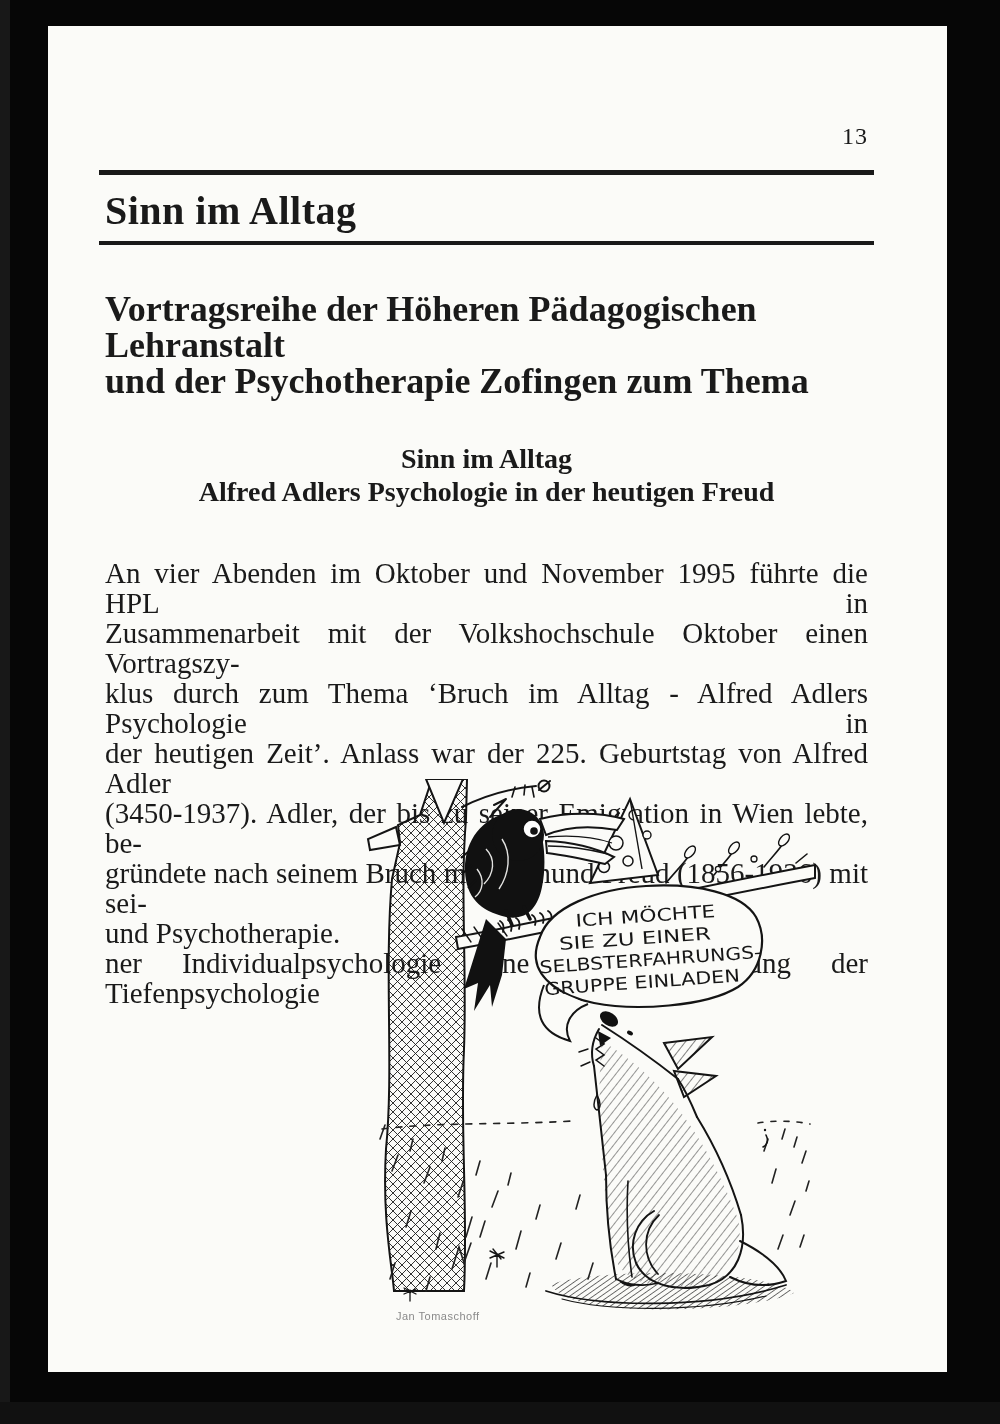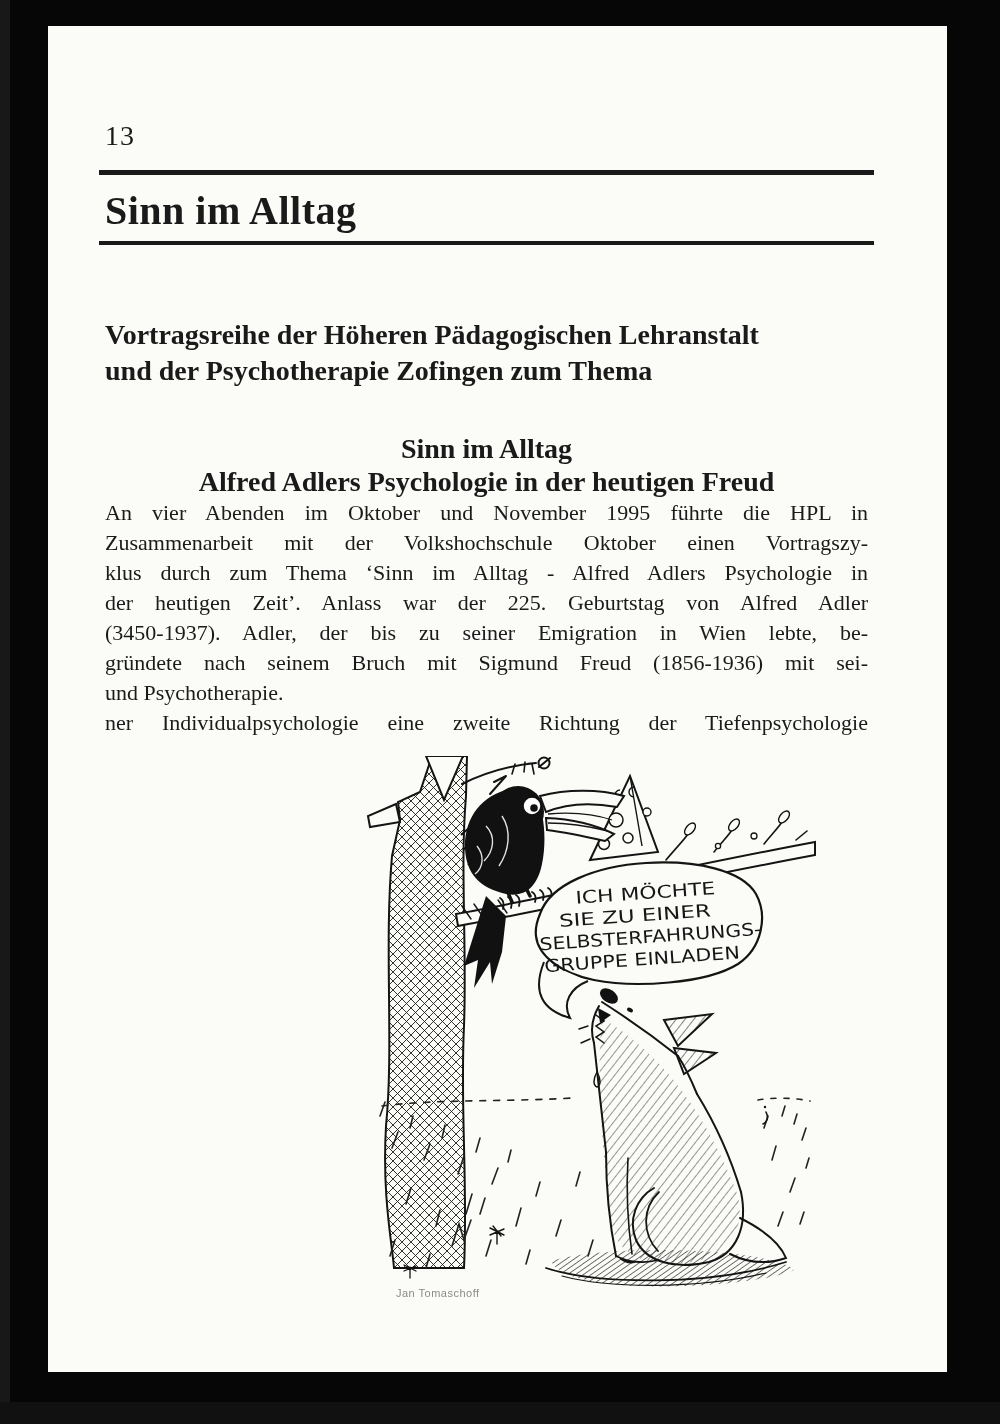--- a/index.html
+++ b/index.html
@@ -8,34 +8,34 @@
     background:#060606;
     font-family:"Liberation Serif","DejaVu Serif",serif;
   }
   .bg-strip-left{position:absolute;left:0;top:0;width:10px;height:100%;background:#181818;}
   .bg-strip-bottom{position:absolute;left:0;top:1402px;width:100%;height:22px;background:#111111;}
   .paper{
     position:absolute;left:48px;top:26px;width:899px;height:1346px;
     background:#fbfbf8;color:#1a1a1a;
   }
   .content{padding:0 79px 0 57px;position:relative;}
-  .pagenum{margin-top:96px;text-align:left;font-size:28px;line-height:28px;letter-spacing:1px;}
+  .pagenum{margin-top:96px;text-align:right;font-size:24px;line-height:28px;letter-spacing:1px;}
   .rule{background:#191919;width:calc(100% + 12px);margin-left:-6px;}
   .rule-top{height:5px;margin-top:20px;}
   .rule-bottom{height:4px;margin-top:7px;}
   .doc-title{
     font-size:40px;line-height:46px;font-weight:bold;margin:13px 0 0 0;
     letter-spacing:0.5px;
   }
-  .lead{margin-top:72px;font-size:28px;line-height:36px;font-weight:bold;}
+  .lead{margin-top:46px;font-size:36px;line-height:36px;font-weight:bold;}
   .centerhead{margin-top:43px;font-size:28px;line-height:33px;font-weight:bold;text-align:center;}
-  .bodytext{font-size:22px;line-height:30px;}
+  .bodytext{margin-top:50px;font-size:29px;line-height:30px;}
   .bodyline{text-align:justify;text-align-last:justify;}
   .bodyline.last{text-align-last:left;}
-  .cartoon{position:absolute;left:318px;top:730px;width:450px;height:545px;}
+  .cartoon{position:absolute;left:318px;top:753px;width:450px;height:545px;}
   .cartoon svg{display:block;}
   .bubble-text{
     font-family:"DejaVu Sans",sans-serif;
     font-size:17.5px;fill:#161616;
   }
   .sig-text{font-family:"Liberation Sans",sans-serif;font-size:11px;fill:#8a8a8a;letter-spacing:0.5px;}
 </style>
 </head>
 <body>
 
@@ -57,21 +57,21 @@
     </div>
 
     <div class="centerhead">
       <div>Sinn im Alltag</div>
       <div>Alfred Adlers Psychologie in der heutigen Freud</div>
     </div>
 
     <div class="bodytext">
       <div class="bodyline">An vier Abenden im Oktober und November 1995 führte die HPL in</div>
       <div class="bodyline">Zusammenarbeit mit der Volkshochschule Oktober einen Vortragszy-</div>
-      <div class="bodyline">klus durch zum Thema ‘Sinn im Alltag - Alfred Adlers Psychologie in</div>
+      <div class="bodyline">klus durch zum Thema ‘Bruch im Alltag - Alfred Adlers Psychologie in</div>
       <div class="bodyline">der heutigen Zeit’. Anlass war der 225. Geburtstag von Alfred Adler</div>
       <div class="bodyline">(3450-1937). Adler, der bis zu seiner Emigration in Wien lebte, be-</div>
       <div class="bodyline">gründete nach seinem Bruch mit Sigmund Freud (1856-1936) mit sei-</div>
       <div class="bodyline last">und Psychotherapie.</div>
       <div class="bodyline">ner Individualpsychologie eine zweite Richtung der Tiefenpsychologie</div>
     </div>
   </div>
 
   <div class="cartoon">
     <svg width="450" height="545" viewBox="0 0 450 545">

